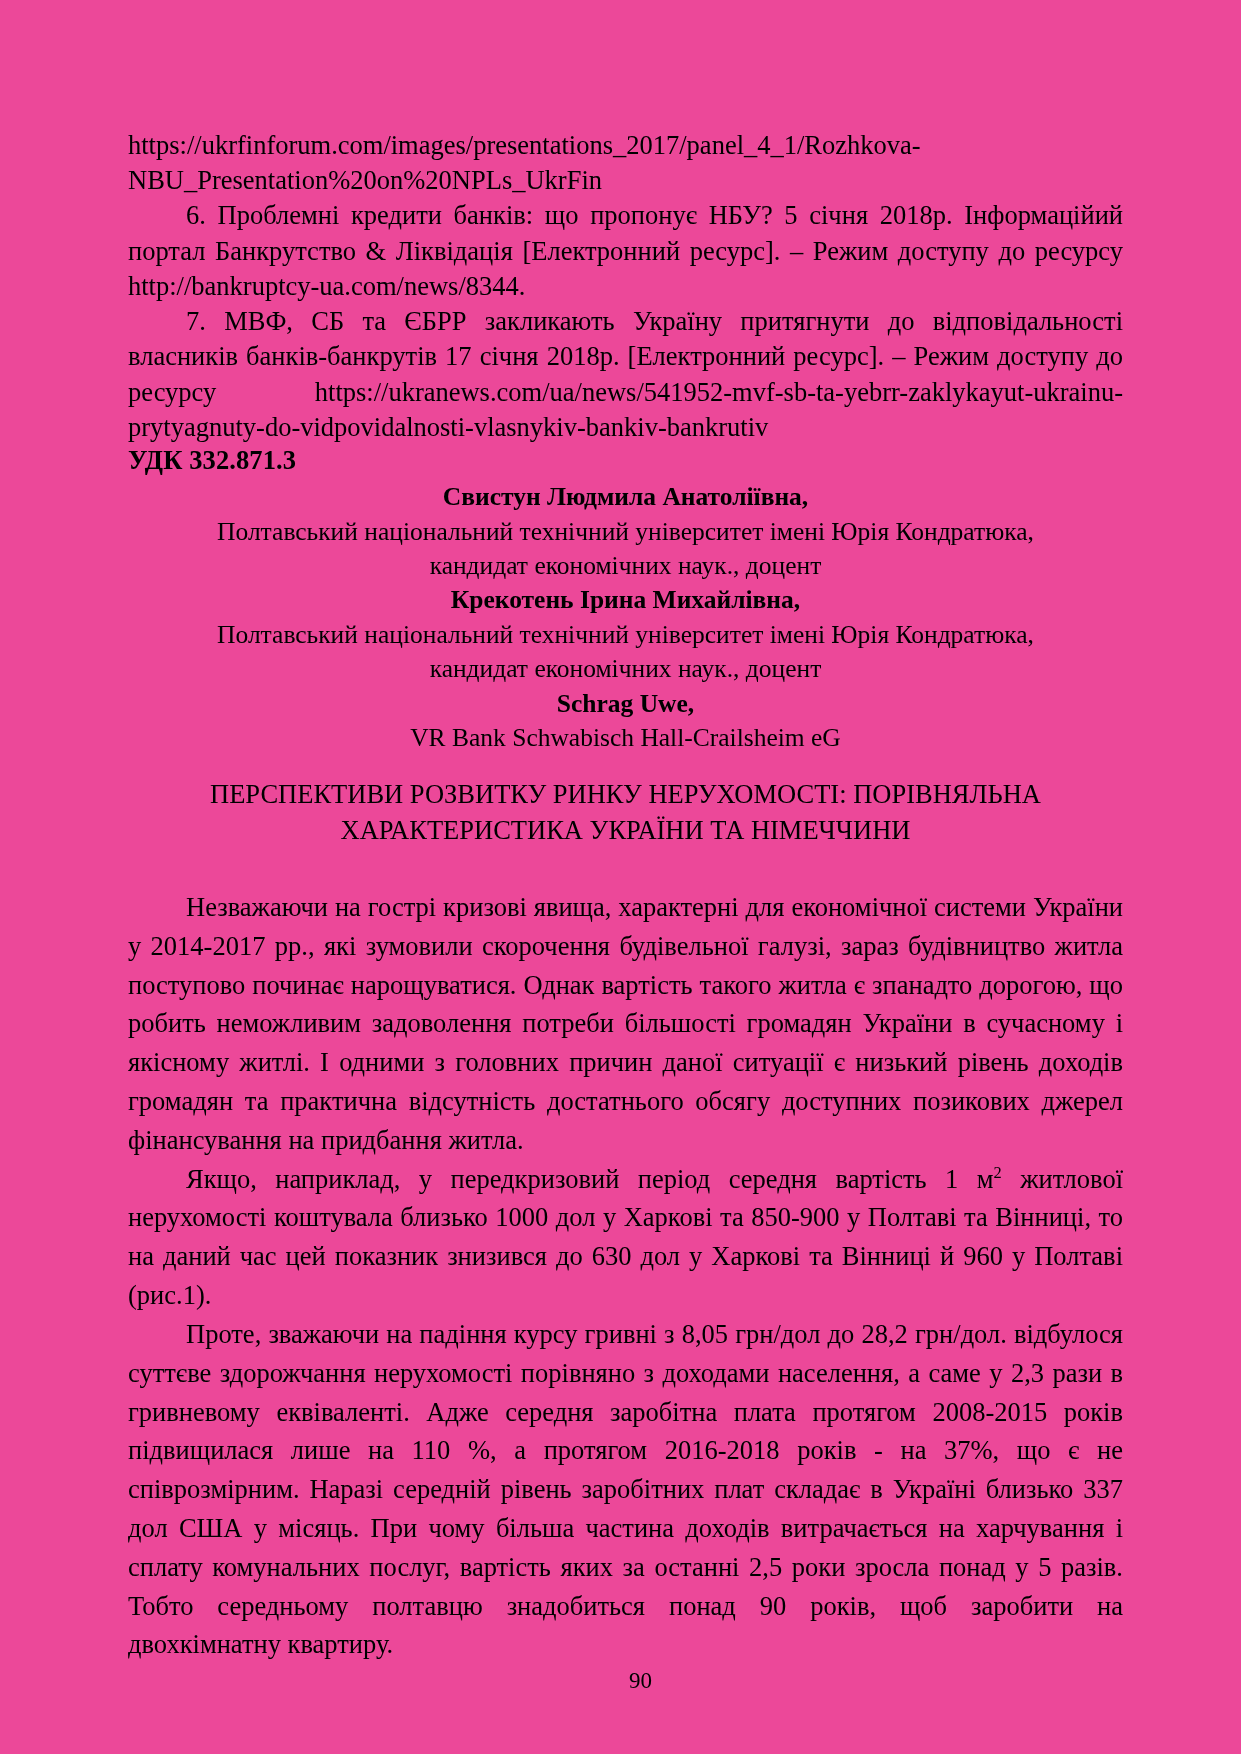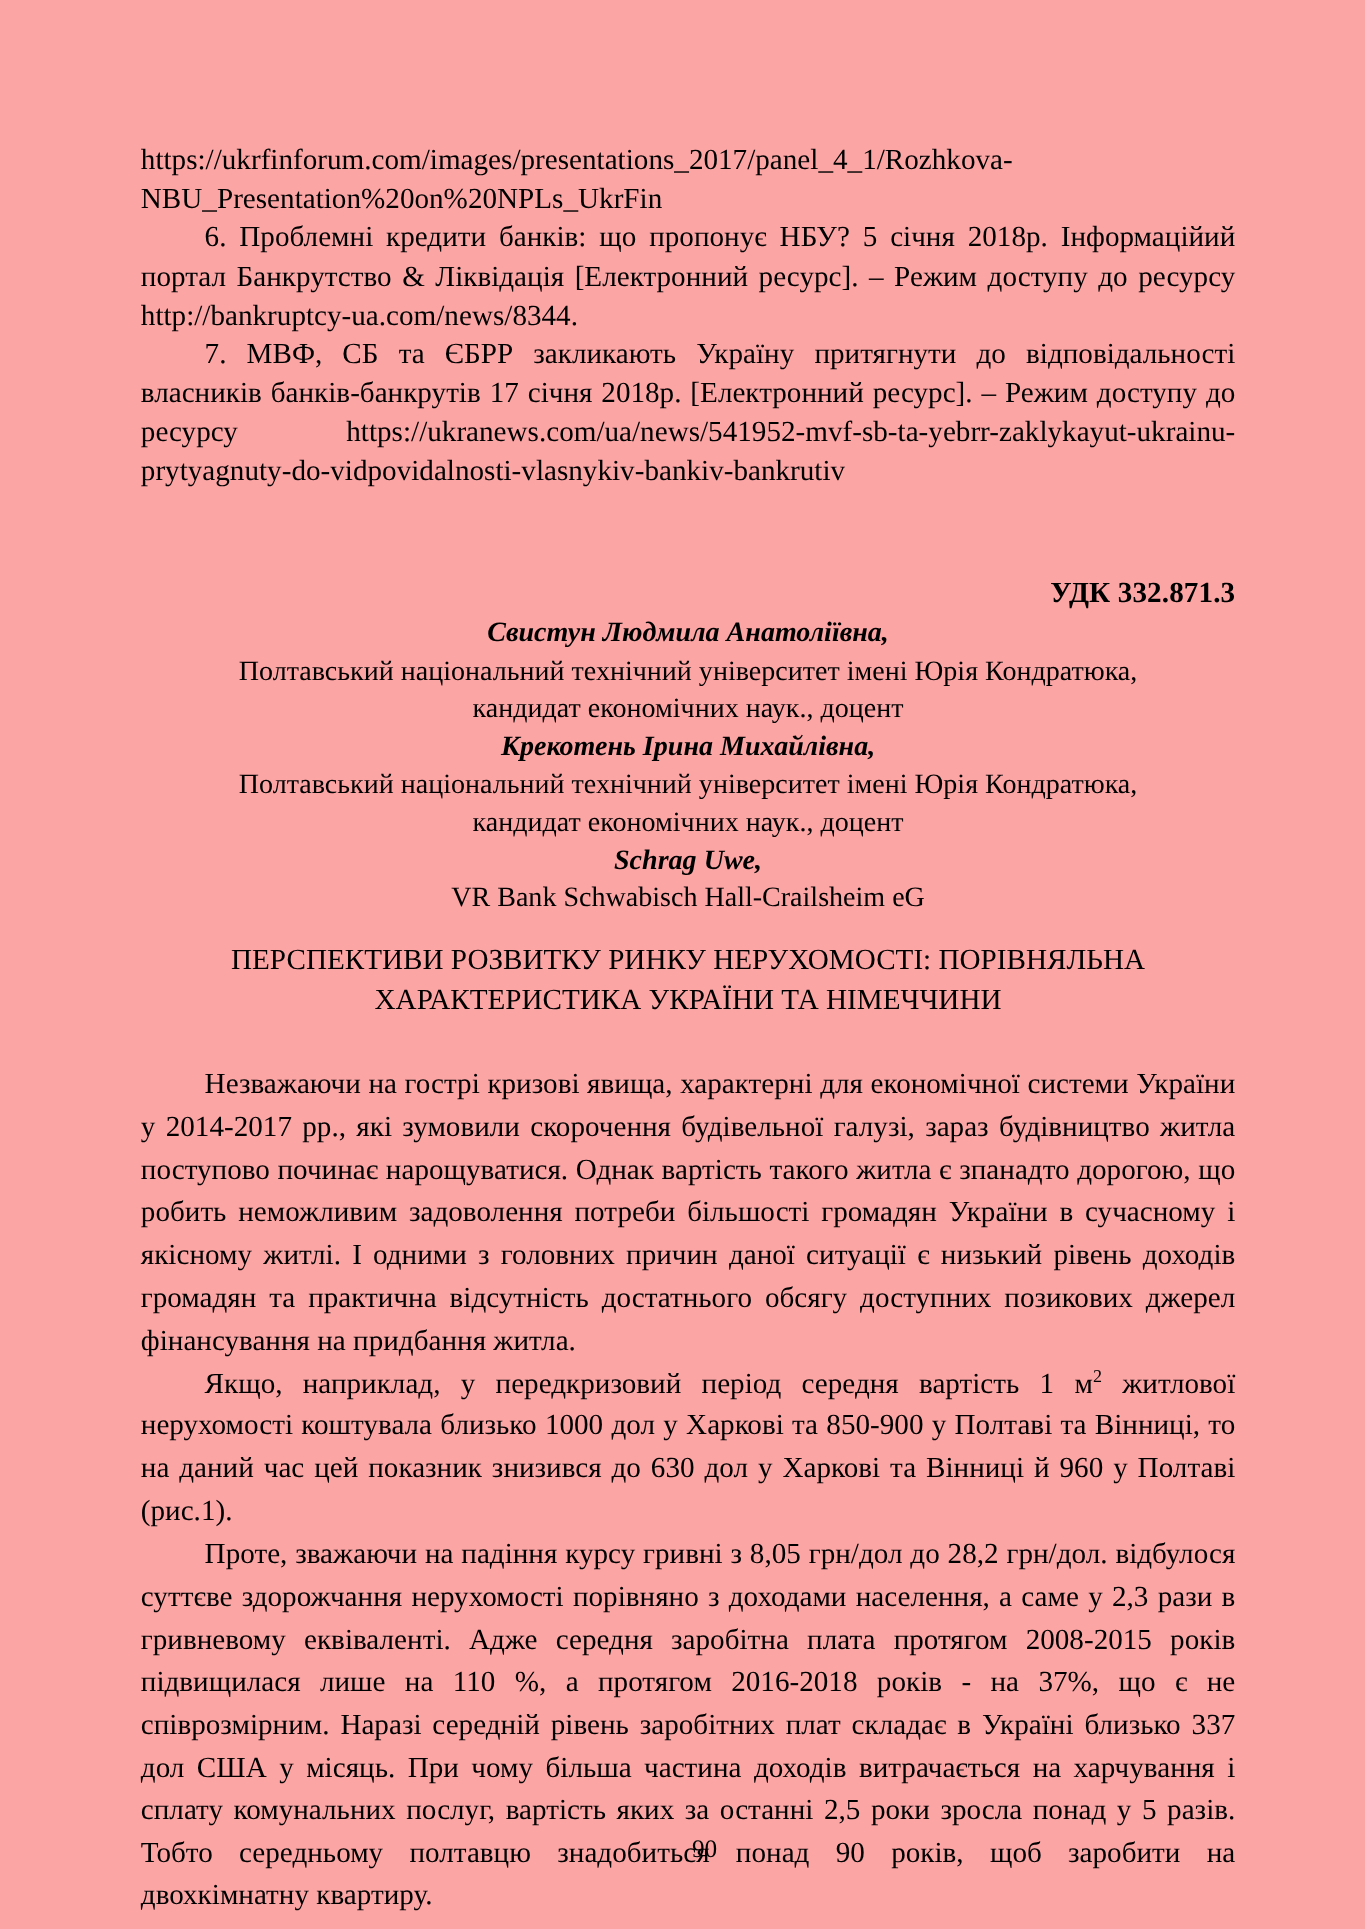--- a/index.html
+++ b/index.html
@@ -8,21 +8,21 @@
     background: #ffffff;
   }
   body {
     font-family: "Liberation Serif", "DejaVu Serif", serif;
     color: #000000;
   }
   .page {
     position: relative;
     width: 1241px;
     height: 1754px;
-    background: #fca5a5;
+    background: #ec4899;
     box-sizing: border-box;
     padding: 128px 118px 60px 128px;
     overflow: hidden;
   }
   .refs {
     font-size: 26.5px;
     line-height: 1.33;
     text-align: justify;
   }
   .ref-url-block {
@@ -30,35 +30,33 @@
     text-indent: 0;
   }
   .ref-item {
     text-indent: 58px;
     text-align: justify;
   }
   .ref-item.last {
     text-align: justify;
   }
   .udk {
-    margin-top: 78px;
     font-size: 26.5px;
     font-weight: bold;
-    text-align: right;
+    text-align: left;
     letter-spacing: 0.1px;
   }
   .authors {
     margin-top: 4px;
     text-align: center;
     font-size: 25.5px;
     line-height: 1.35;
   }
   .author-name {
     font-weight: bold;
-    font-style: italic;
   }
   .author-affil {
   }
   .paper-title {
     margin-top: 22px;
     text-align: center;
     font-size: 26.5px;
     line-height: 1.33;
     text-transform: uppercase;
   }

